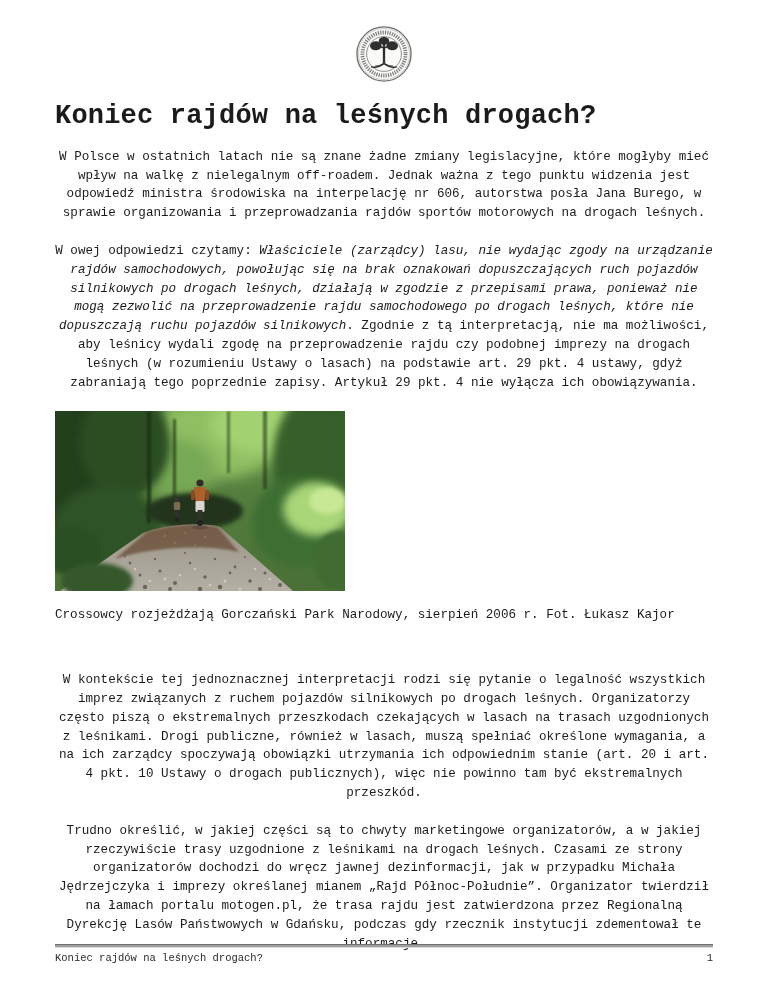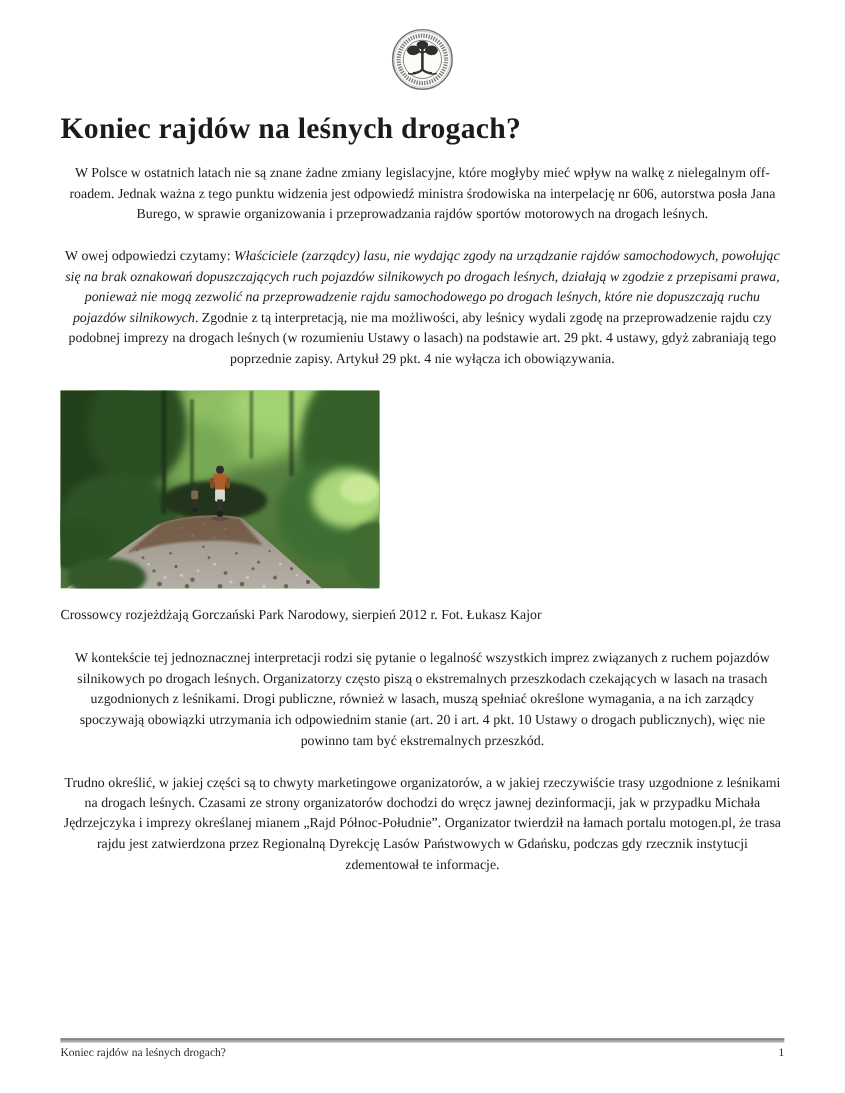--- a/index.html
+++ b/index.html
@@ -1,21 +1,21 @@
 <!DOCTYPE html>
 <html lang="pl"><head>
 <meta charset="utf-8">
 <style>
   html,body{margin:0;padding:0;background:#e9e9e9;}
   .sheet{
     position:relative;
     width:768px;height:994px;
     margin:0 auto;
     background:#ffffff;
-    font-family:Liberation Serif, serif;
+    font-family:Liberation Mono, monospace;
     color:#1b1b1b;
     overflow:hidden;
   }
   .content{padding:0 55px;}
   .logo-wrap{padding-top:25px;text-align:center;height:58px;}
   .logo-wrap svg{display:inline-block;}
   h1.article-title{
     margin:18px 0 0 0;
     font-size:27px;
     line-height:1.18;
@@ -27,21 +27,21 @@
     margin-top:15px;
     font-size:12.6px;
     line-height:18.8px;
     text-align:center;
   }
   p.body-par + p.body-par{margin-top:19px;}
   p.body-par em{font-style:italic;}
   figure.photo-fig{margin:19px 0 0 0;padding:0;width:290px;height:180px;}
   figure.photo-fig svg{display:block;}
   p.caption{margin:15px 0 0 0;font-size:12.6px;line-height:18.8px;}
-  p.par-after-caption{margin-top:20px;}
+  p.par-after-caption{margin-top:46px;}
   .footer{
     position:absolute;left:55px;right:55px;top:944px;
   }
   .footer-rule{
     height:2px;background:#a0a0a0;border-top:1px solid #707070;border-bottom:1px solid #d8d8d8;
   }
   .footer-row{
     display:flex;justify-content:space-between;
     margin-top:3px;
     font-size:10.5px;line-height:14px;color:#2a2a2a;
@@ -188,21 +188,21 @@
           <ellipse cx="145" cy="116.5" rx="8" ry="2" fill="#4a4238" opacity="0.5"></ellipse>
         </g>
         <ellipse cx="16" cy="140" rx="30" ry="24" fill="#2c4f24" filter="url(#b2)"></ellipse>
         <ellipse cx="42" cy="170" rx="36" ry="18" fill="#35582a" filter="url(#b2)"></ellipse>
         <ellipse cx="262" cy="98" rx="34" ry="27" fill="#a8d678" filter="url(#b4)"></ellipse>
         <ellipse cx="272" cy="90" rx="18" ry="13" fill="#c8e896" filter="url(#b2)"></ellipse>
         <ellipse cx="284" cy="150" rx="26" ry="30" fill="#3f6c30" filter="url(#b2)"></ellipse>
       </svg>
     </figure>
 
-    <p class="caption">Crossowcy rozjeżdżają Gorczański Park Narodowy, sierpień 2012 r. Fot. Łukasz Kajor</p>
+    <p class="caption">Crossowcy rozjeżdżają Gorczański Park Narodowy, sierpień 2006 r. Fot. Łukasz Kajor</p>
 
     <p class="body-par par-after-caption">W kontekście tej jednoznacznej interpretacji rodzi się pytanie o legalność wszystkich imprez związanych z ruchem pojazdów silnikowych po drogach leśnych. Organizatorzy często piszą o ekstremalnych przeszkodach czekających w lasach na trasach uzgodnionych z leśnikami. Drogi publiczne, również w lasach, muszą spełniać określone wymagania, a na ich zarządcy spoczywają obowiązki utrzymania ich odpowiednim stanie (art. 20 i art. 4 pkt. 10 Ustawy o drogach publicznych), więc nie powinno tam być ekstremalnych przeszkód.</p>
 
     <p class="body-par">Trudno określić, w jakiej części są to chwyty marketingowe organizatorów, a w jakiej rzeczywiście trasy uzgodnione z leśnikami na drogach leśnych. Czasami ze strony organizatorów dochodzi do wręcz jawnej dezinformacji, jak w przypadku Michała Jędrzejczyka i imprezy określanej mianem „Rajd Północ-Południe”. Organizator twierdził na łamach portalu motogen.pl, że trasa rajdu jest zatwierdzona przez Regionalną Dyrekcję Lasów Państwowych w Gdańsku, podczas gdy rzecznik instytucji zdementował te informacje.</p>
 
   </div>
 
   <div class="footer">
     <div class="footer-rule"></div>
     <div class="footer-row">

